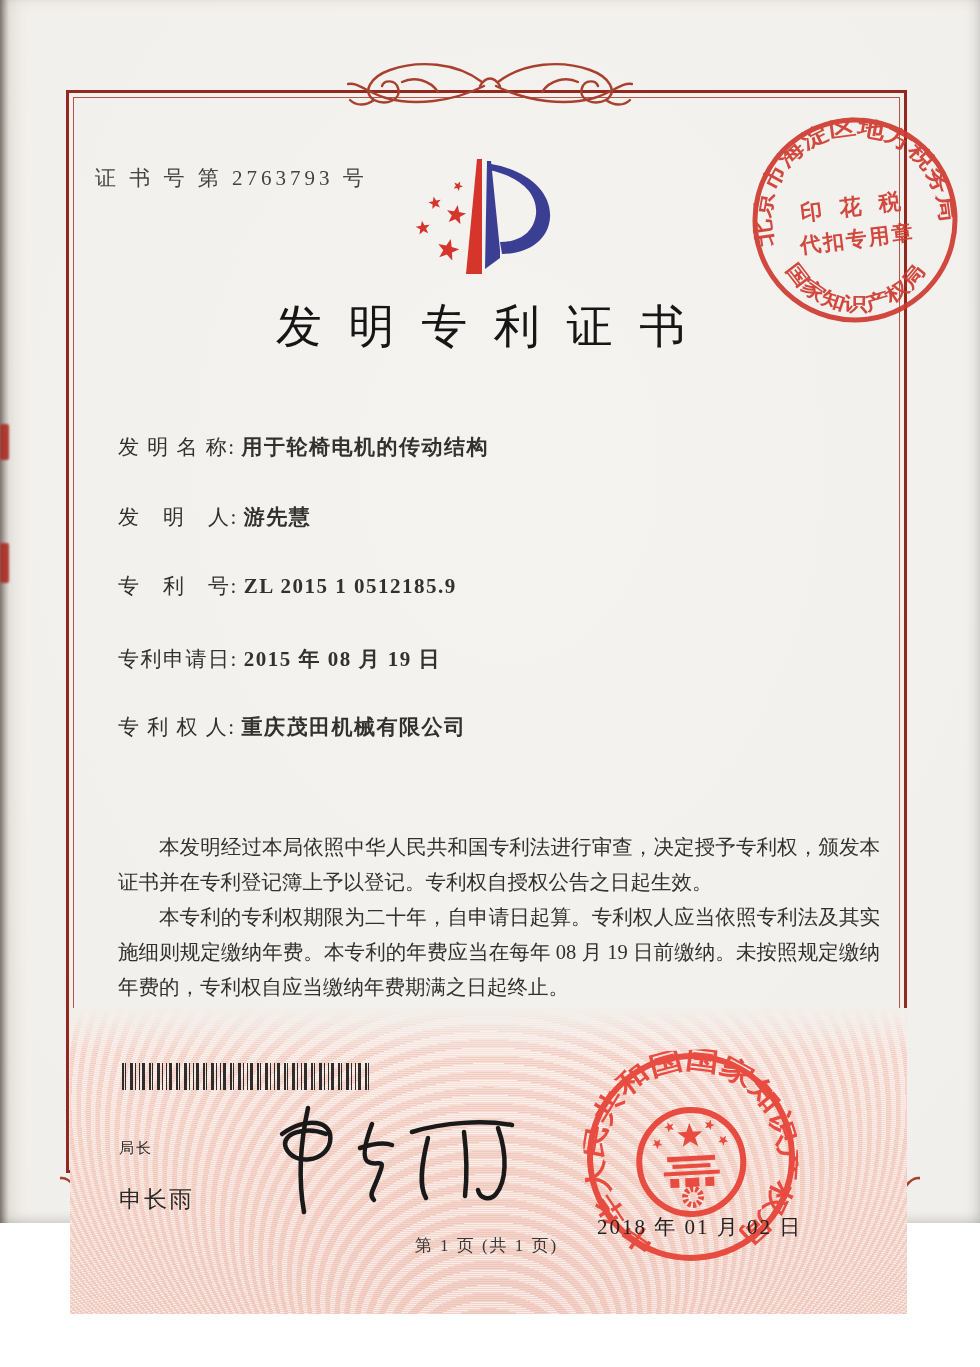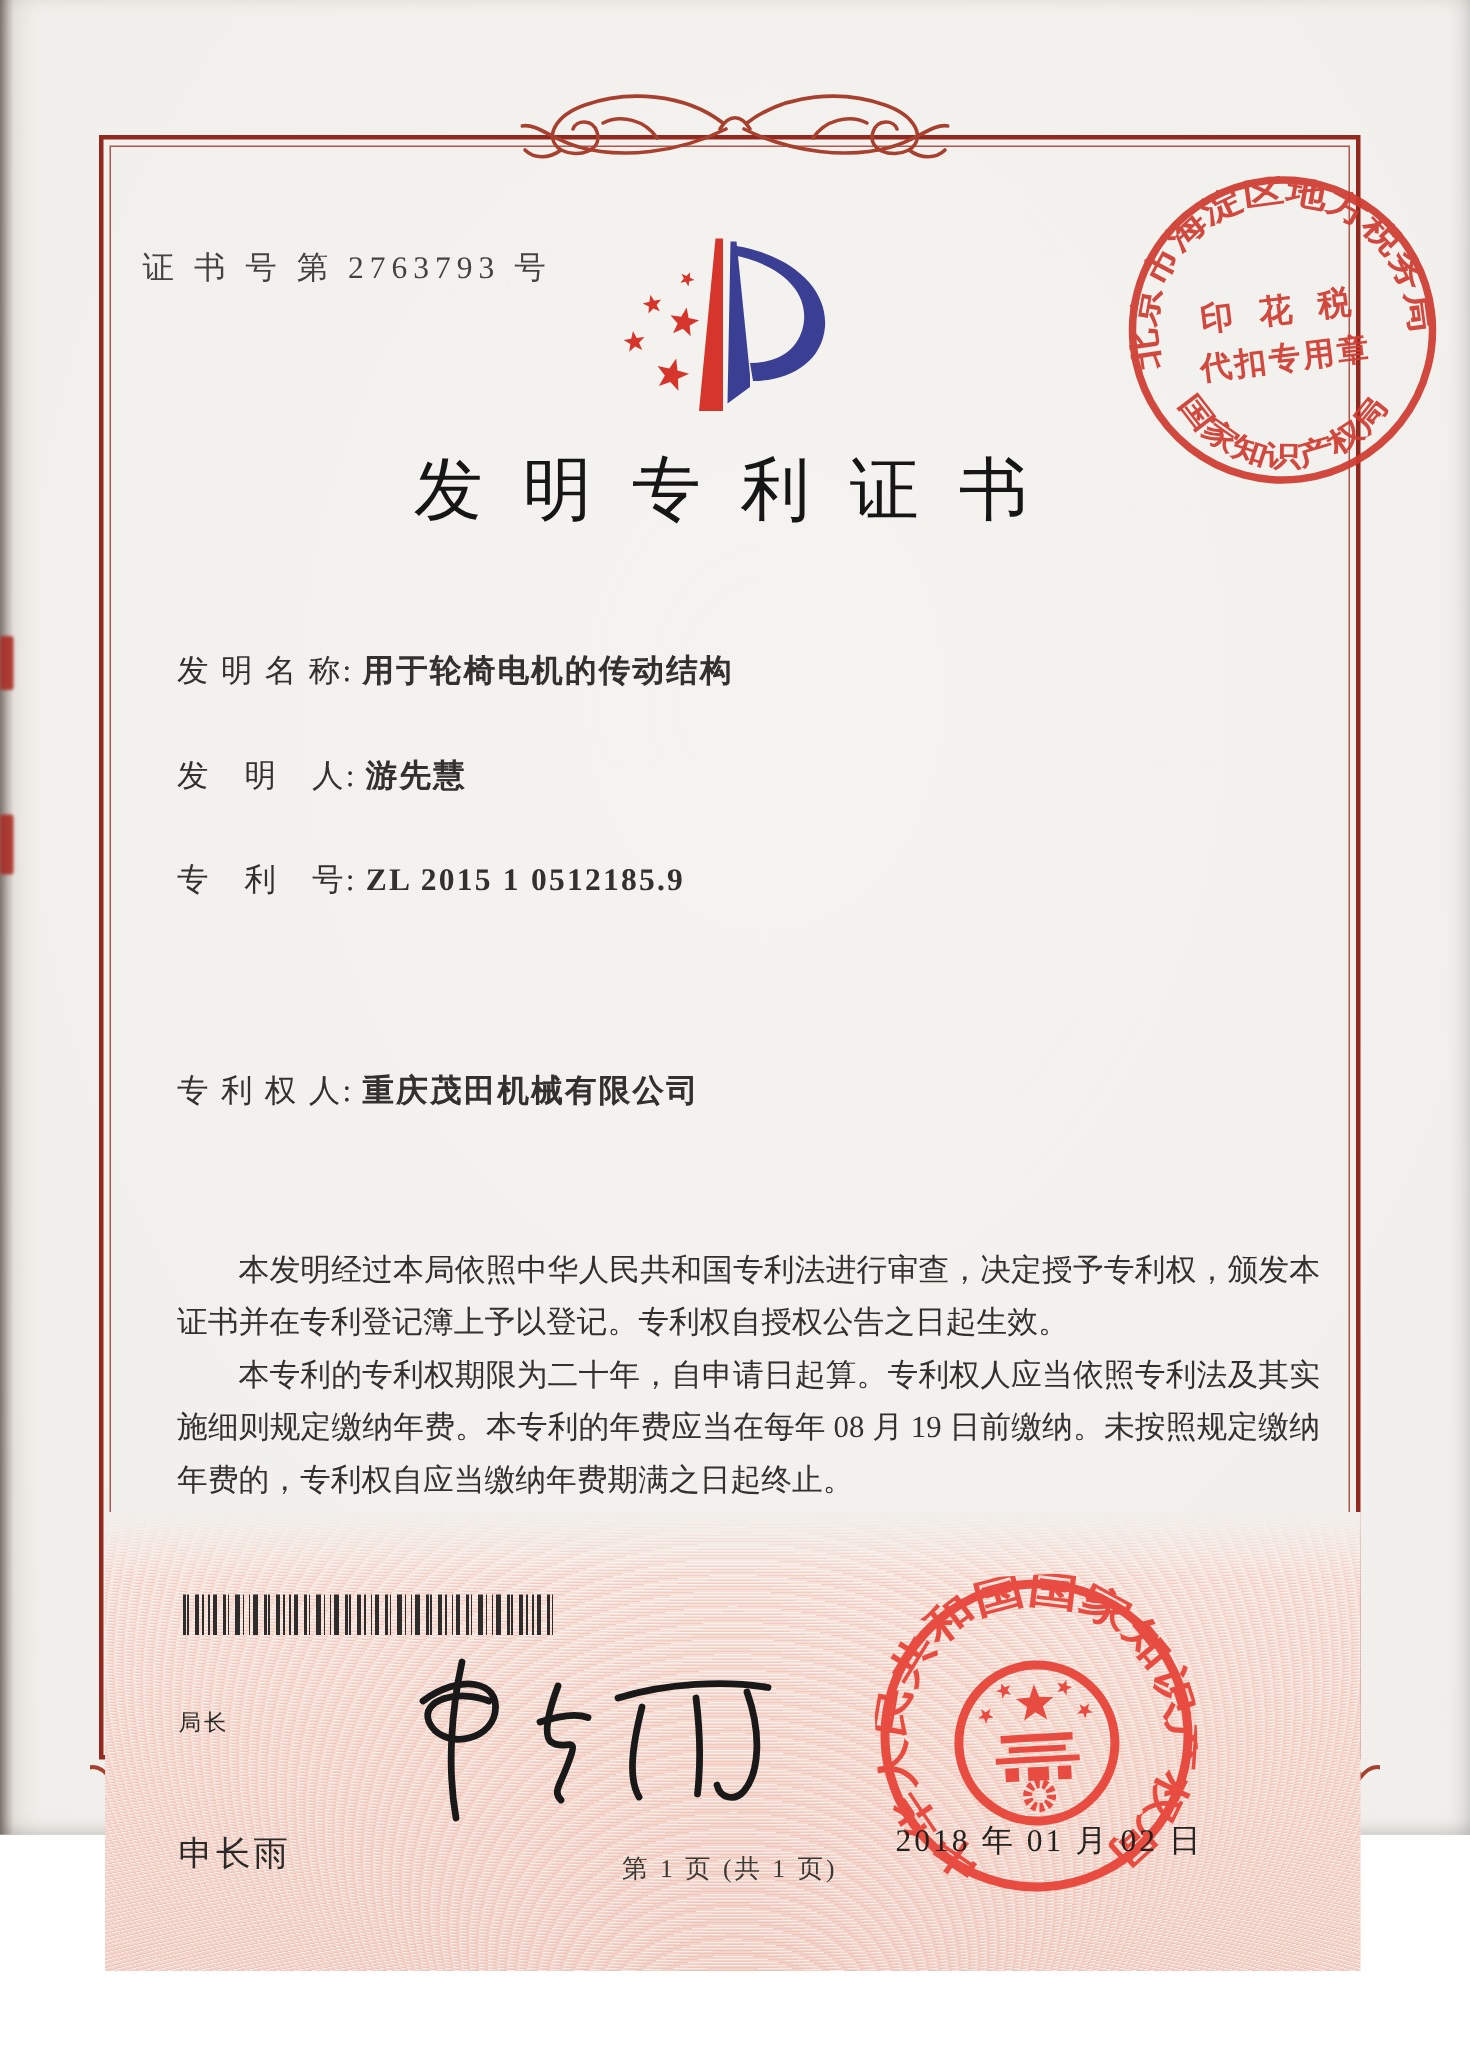--- a/index.html
+++ b/index.html
@@ -73,21 +73,21 @@
         #1d1d1d 0 2px, transparent 2px 3px,
         #1d1d1d 3px 4px, transparent 4px 8px,
         #1d1d1d 8px 11px, transparent 11px 13px,
         #1d1d1d 13px 14px, transparent 14px 17px,
         #1d1d1d 17px 18px, transparent 18px 20px,
         #1d1d1d 20px 23px, transparent 23px 27px);}
 
   .officer-role{position:absolute;left:119px;top:1139px;font-size:15px;
     font-family:"Liberation Sans","DejaVu Sans",sans-serif;color:#2b2a28;letter-spacing:2px;}
   .officer-name{position:absolute;left:119px;top:1184px;font-size:23px;
-    font-family:"Liberation Sans","DejaVu Sans",sans-serif;color:#2b2a28;letter-spacing:2px;margin-top:36px;}
+    font-family:"Liberation Sans","DejaVu Sans",sans-serif;color:#2b2a28;letter-spacing:2px;}
 
   .signature{position:absolute;left:268px;top:1098px;width:250px;height:122px;}
   .sig-stroke{fill:none;stroke:#191919;stroke-width:4.5px;stroke-linecap:round;stroke-linejoin:round;}
 
   .big-seal{position:absolute;left:584px;top:1050px;width:214px;height:214px;transform:rotate(-3deg);opacity:.95;}
   .seal-stroke{fill:none;stroke:var(--seal-red);stroke-width:6px;}
   .seal-fill{fill:var(--seal-red);}
   .seal-text{fill:var(--seal-red);font-family:"Liberation Serif","DejaVu Serif",serif;font-weight:bold;}
   .seal-date{position:absolute;left:597px;top:1213px;font-size:21px;letter-spacing:2px;color:#242220;}
 
@@ -179,20 +179,23 @@
   <div class="title">发明专利证书</div>
 
   <div class="field-row f0">
     <span class="label">发 明 名 称:</span><span class="value">用于轮椅电机的传动结构</span>
   </div>
   <div class="field-row f1">
     <span class="label">发　明　人:</span><span class="value">游先慧</span>
   </div>
   <div class="field-row f2">
     <span class="label">专　利　号:</span><span class="value">ZL 2015 1 0512185.9</span>
+  </div>
+  <div class="field-row f3">
+    <span class="label">专利申请日:</span><span class="value">2015 年 08 月 19 日</span>
   </div>
   <div class="field-row f4">
     <span class="label">专 利 权 人:</span><span class="value">重庆茂田机械有限公司</span>
   </div>
 
   <div class="body-text">
     <p>本发明经过本局依照中华人民共和国专利法进行审查，决定授予专利权，颁发本证书并在专利登记簿上予以登记。专利权自授权公告之日起生效。</p>
     <p>本专利的专利权期限为二十年，自申请日起算。专利权人应当依照专利法及其实施细则规定缴纳年费。本专利的年费应当在每年 08 月 19 日前缴纳。未按照规定缴纳年费的，专利权自应当缴纳年费期满之日起终止。</p>
     <p>专利证书记载专利权登记时的法律状况。专利权的转移、质押、无效、终止、恢复和专利权人的姓名或名称、国籍、地址变更等事项记载在专利登记簿上。</p>
   </div>

